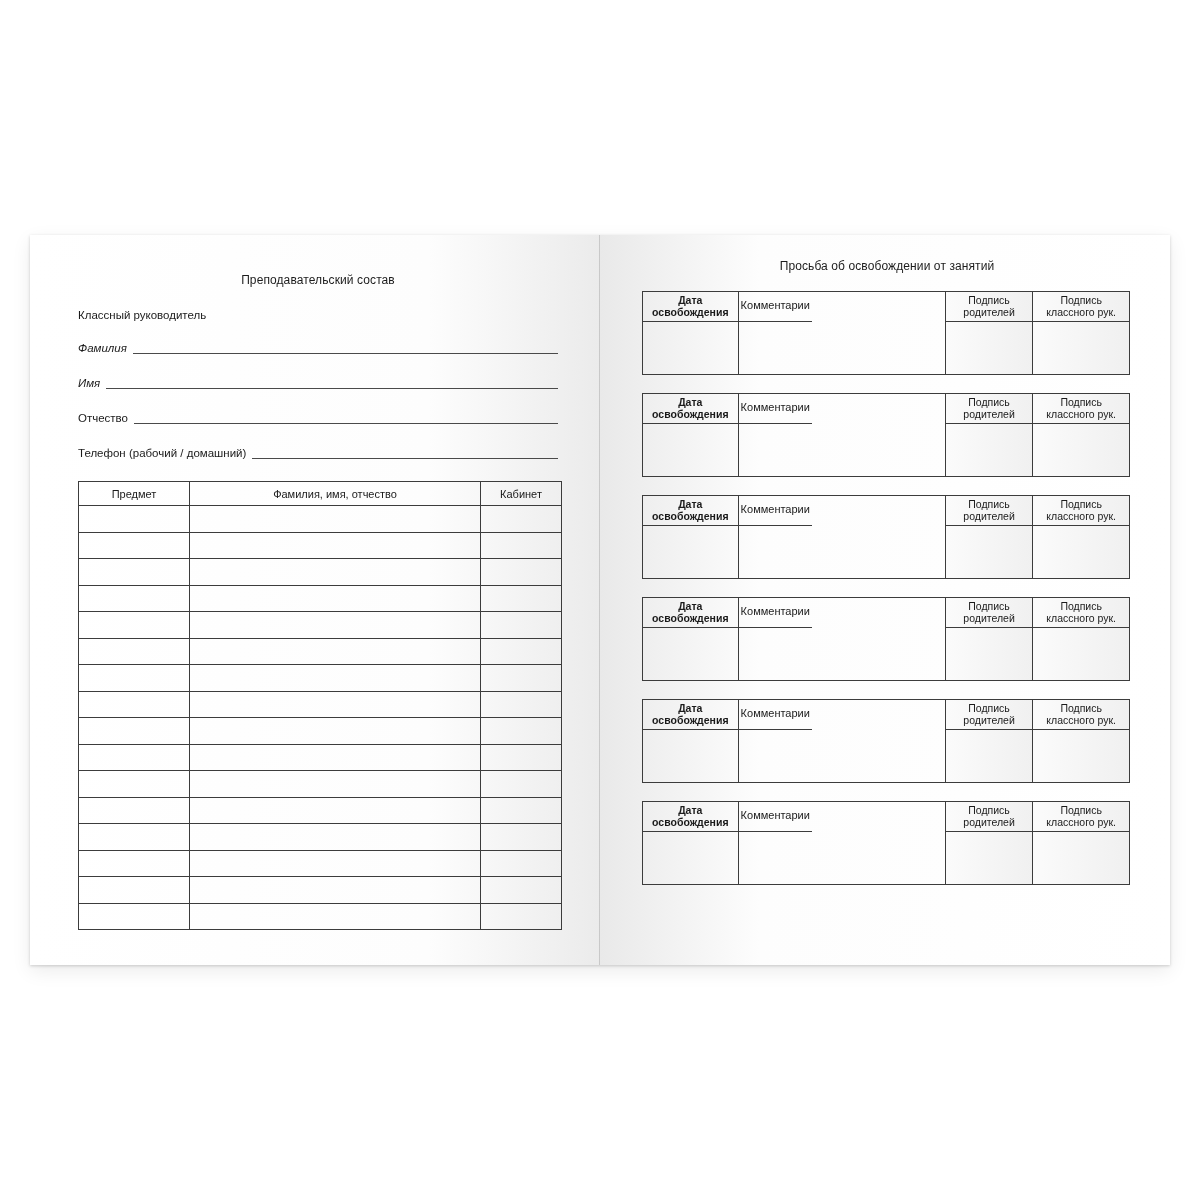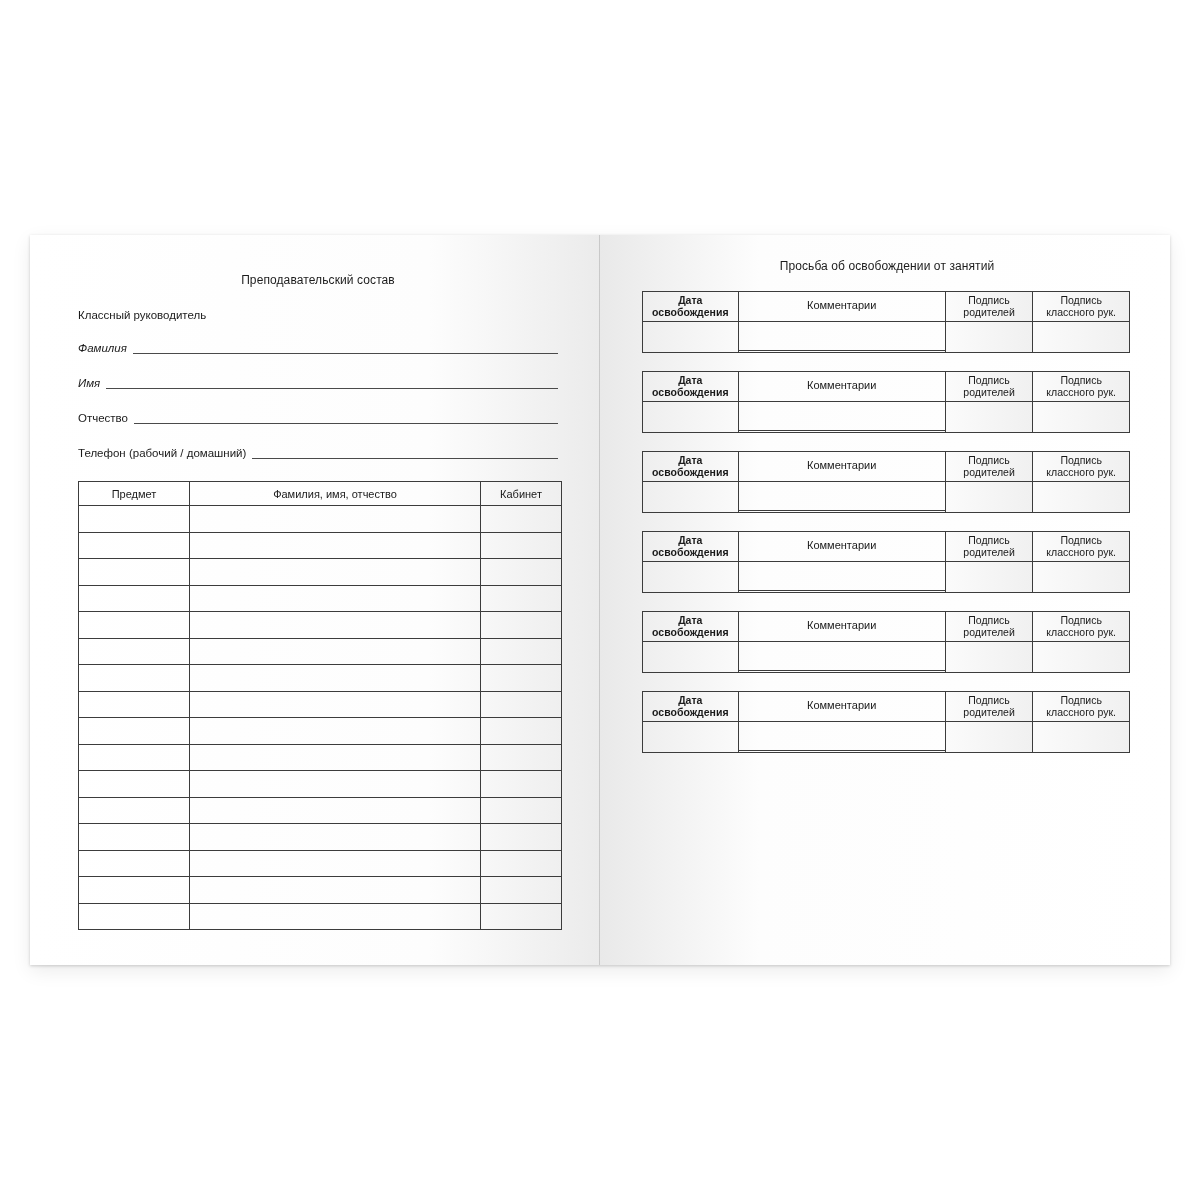--- a/index.html
+++ b/index.html
@@ -143,21 +143,20 @@
     box-sizing: border-box;
     height: 30px;
   }
   .rb-date .body { flex: 1; }
 
   .rb-comments {
     width: 208px;
     border-right: 1px solid #3c3c3c;
     box-sizing: border-box;
     display: flex;
-    flex-direction: column;
   }
   .rb-comments .hd {
     border-bottom: 1px solid #3c3c3c;
     text-align: center;
     font-size: 11px;
     padding: 7px 2px;
     box-sizing: border-box;
     height: 30px;
   }
   .rb-comments .line1 {
@@ -179,21 +178,21 @@
     border-bottom: 1px solid #3c3c3c;
     text-align: center;
     font-size: 10.5px;
     line-height: 11.5px;
     padding: 3px 2px 4px 2px;
     box-sizing: border-box;
     height: 30px;
   }
   .rb-sign .body { flex: 1; }
 
-  .block-h { height: 62px; }
+  .block-h { height: 84px; }
 </style>
 </head>
 <body>
 
 <div class="spread">
 
   <div class="page page-left">
     <div class="left-inner">
       <div class="page-title">Преподавательский состав</div>
 

